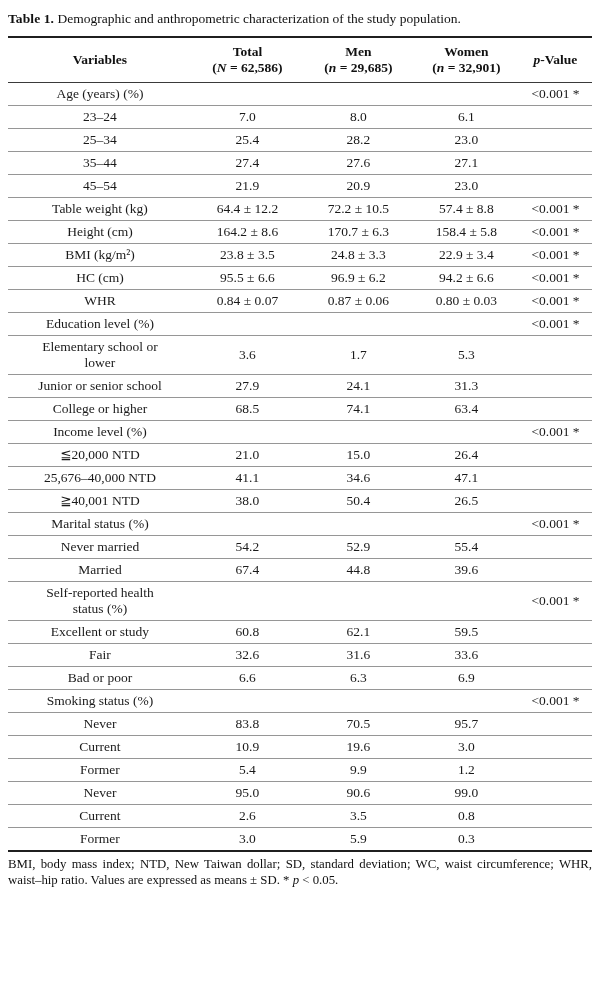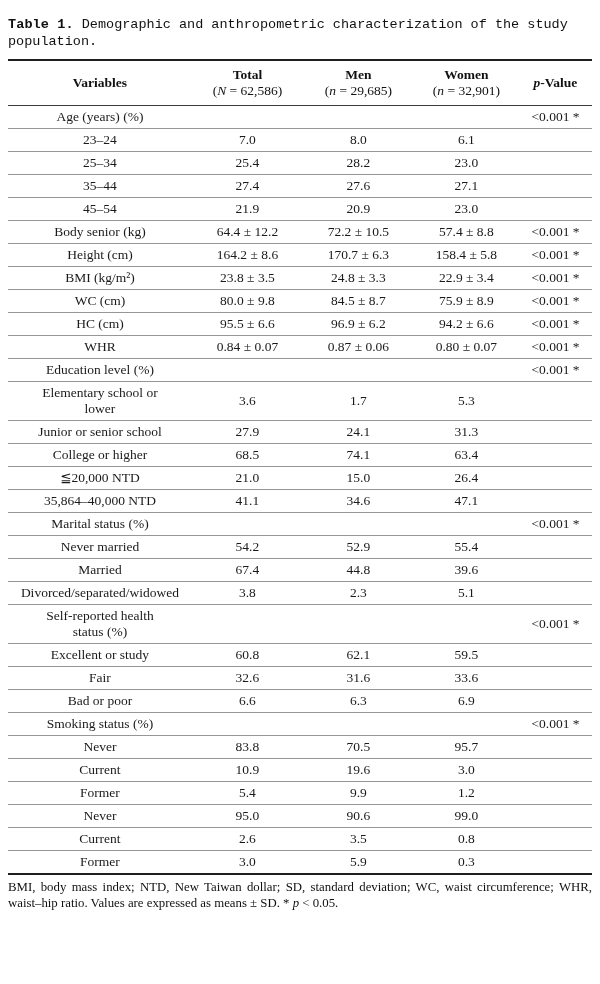--- a/index.html
+++ b/index.html
@@ -12,23 +12,22 @@
     width: 600px;
     min-height: 984px;
     box-sizing: border-box;
     padding: 8px 8px 6px 8px;
     font-family: "Liberation Serif", "DejaVu Serif", serif;
     color: #1a1a1a;
   }
   .caption {
     font-size: 13.5px;
     line-height: 17px;
-    margin: 8px 0 9px 0;
+    margin: 2px 0 9px 0;
     color: #111;
-    font-family: Liberation Mono, monospace;
   }
   .caption b { letter-spacing: 0.1px; }
   table.stats {
     width: 100%;
     border-collapse: collapse;
     border-top: 2.5px solid #1f1f1f;
     border-bottom: 2.5px solid #1f1f1f;
     table-layout: fixed;
   }
   col.c-var { width: 31.5%; }
@@ -39,21 +38,21 @@
   thead th {
     font-size: 13.5px;
     font-weight: bold;
     line-height: 16px;
     padding: 6px 2px;
     text-align: center;
     vertical-align: middle;
     border-bottom: 1.5px solid #3a3a3a;
     color: #111;
   }
-  thead .col-sub { font-weight: normal; }
+  thead .col-sub { font-weight: bold; }
   tbody td {
     font-size: 13.5px;
     line-height: 16px;
     padding: 3px 2px;
     text-align: center;
     vertical-align: middle;
     color: #1a1a1a;
   }
   tbody tr + tr td { border-top: 1px solid #969696; }
   td.cell-variable { white-space: pre-line; }
@@ -133,59 +132,52 @@
           <td class="cell-pvalue"></td>
         </tr>
         <tr>
           <td class="cell-variable">45–54</td>
           <td class="cell-total">21.9</td>
           <td class="cell-men">20.9</td>
           <td class="cell-women">23.0</td>
           <td class="cell-pvalue"></td>
         </tr>
         <tr>
-          <td class="cell-variable">Body senior (kg)</td>
+          <td class="cell-variable">Table weight (kg)</td>
           <td class="cell-total">64.4 ± 12.2</td>
           <td class="cell-men">72.2 ± 10.5</td>
           <td class="cell-women">57.4 ± 8.8</td>
           <td class="cell-pvalue">&lt;0.001 *</td>
         </tr>
         <tr>
           <td class="cell-variable">Height (cm)</td>
           <td class="cell-total">164.2 ± 8.6</td>
           <td class="cell-men">170.7 ± 6.3</td>
           <td class="cell-women">158.4 ± 5.8</td>
           <td class="cell-pvalue">&lt;0.001 *</td>
         </tr>
         <tr>
           <td class="cell-variable">BMI (kg/m²)</td>
           <td class="cell-total">23.8 ± 3.5</td>
           <td class="cell-men">24.8 ± 3.3</td>
           <td class="cell-women">22.9 ± 3.4</td>
           <td class="cell-pvalue">&lt;0.001 *</td>
         </tr>
         <tr>
-          <td class="cell-variable">WC (cm)</td>
-          <td class="cell-total">80.0 ± 9.8</td>
-          <td class="cell-men">84.5 ± 8.7</td>
-          <td class="cell-women">75.9 ± 8.9</td>
-          <td class="cell-pvalue">&lt;0.001 *</td>
-        </tr>
-        <tr>
           <td class="cell-variable">HC (cm)</td>
           <td class="cell-total">95.5 ± 6.6</td>
           <td class="cell-men">96.9 ± 6.2</td>
           <td class="cell-women">94.2 ± 6.6</td>
           <td class="cell-pvalue">&lt;0.001 *</td>
         </tr>
         <tr>
           <td class="cell-variable">WHR</td>
           <td class="cell-total">0.84 ± 0.07</td>
           <td class="cell-men">0.87 ± 0.06</td>
-          <td class="cell-women">0.80 ± 0.07</td>
+          <td class="cell-women">0.80 ± 0.03</td>
           <td class="cell-pvalue">&lt;0.001 *</td>
         </tr>
         <tr>
           <td class="cell-variable">Education level (%)</td>
           <td class="cell-total"></td>
           <td class="cell-men"></td>
           <td class="cell-women"></td>
           <td class="cell-pvalue">&lt;0.001 *</td>
         </tr>
         <tr>
@@ -204,31 +196,45 @@
           <td class="cell-pvalue"></td>
         </tr>
         <tr>
           <td class="cell-variable">College or higher</td>
           <td class="cell-total">68.5</td>
           <td class="cell-men">74.1</td>
           <td class="cell-women">63.4</td>
           <td class="cell-pvalue"></td>
         </tr>
         <tr>
+          <td class="cell-variable">Income level (%)</td>
+          <td class="cell-total"></td>
+          <td class="cell-men"></td>
+          <td class="cell-women"></td>
+          <td class="cell-pvalue">&lt;0.001 *</td>
+        </tr>
+        <tr>
           <td class="cell-variable">≦20,000 NTD</td>
           <td class="cell-total">21.0</td>
           <td class="cell-men">15.0</td>
           <td class="cell-women">26.4</td>
           <td class="cell-pvalue"></td>
         </tr>
         <tr>
-          <td class="cell-variable">35,864–40,000 NTD</td>
+          <td class="cell-variable">25,676–40,000 NTD</td>
           <td class="cell-total">41.1</td>
           <td class="cell-men">34.6</td>
           <td class="cell-women">47.1</td>
+          <td class="cell-pvalue"></td>
+        </tr>
+        <tr>
+          <td class="cell-variable">≧40,001 NTD</td>
+          <td class="cell-total">38.0</td>
+          <td class="cell-men">50.4</td>
+          <td class="cell-women">26.5</td>
           <td class="cell-pvalue"></td>
         </tr>
         <tr>
           <td class="cell-variable">Marital status (%)</td>
           <td class="cell-total"></td>
           <td class="cell-men"></td>
           <td class="cell-women"></td>
           <td class="cell-pvalue">&lt;0.001 *</td>
         </tr>
         <tr>
@@ -239,27 +245,20 @@
           <td class="cell-pvalue"></td>
         </tr>
         <tr>
           <td class="cell-variable">Married</td>
           <td class="cell-total">67.4</td>
           <td class="cell-men">44.8</td>
           <td class="cell-women">39.6</td>
           <td class="cell-pvalue"></td>
         </tr>
         <tr>
-          <td class="cell-variable">Divorced/separated/widowed</td>
-          <td class="cell-total">3.8</td>
-          <td class="cell-men">2.3</td>
-          <td class="cell-women">5.1</td>
-          <td class="cell-pvalue"></td>
-        </tr>
-        <tr>
           <td class="cell-variable">Self-reported health
 status (%)</td>
           <td class="cell-total"></td>
           <td class="cell-men"></td>
           <td class="cell-women"></td>
           <td class="cell-pvalue">&lt;0.001 *</td>
         </tr>
         <tr>
           <td class="cell-variable">Excellent or study</td>
           <td class="cell-total">60.8</td>

